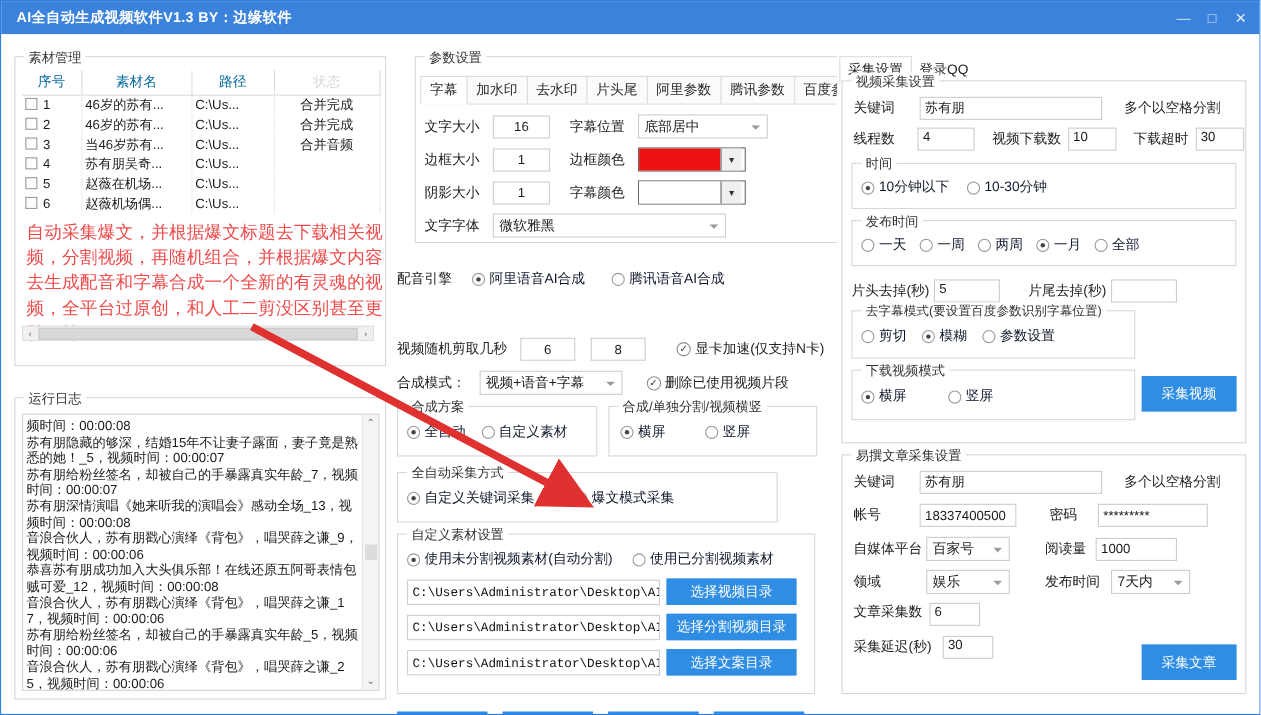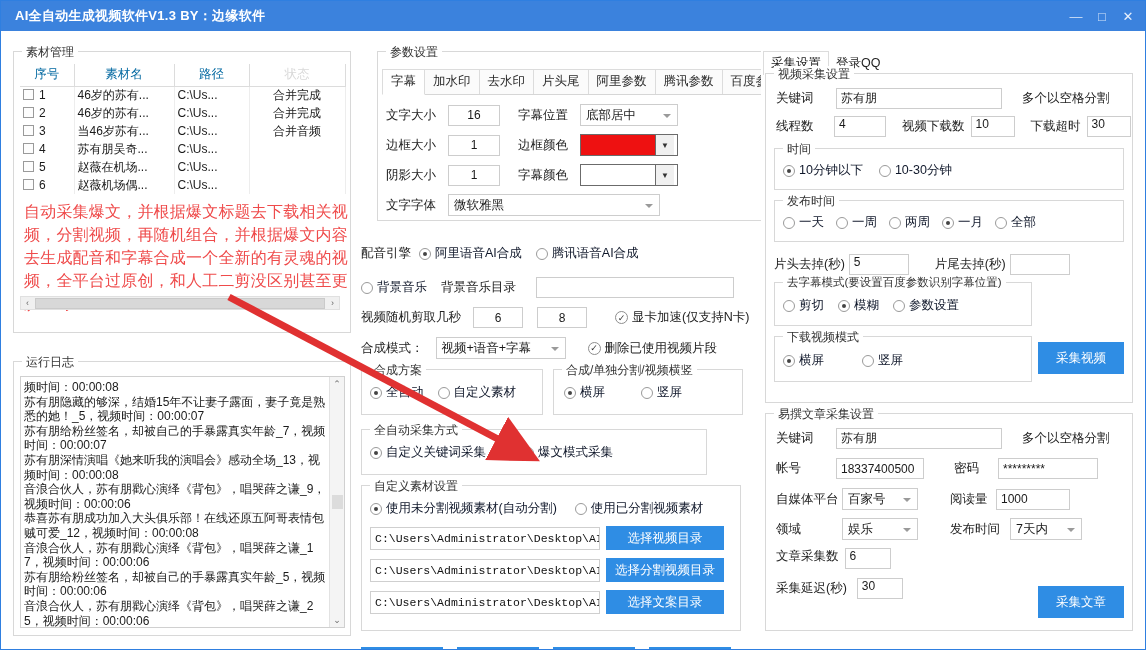--- a/index.html
+++ b/index.html
@@ -303,21 +303,21 @@
           <div class="tab">片头尾</div>
           <div class="tab">阿里参数</div>
           <div class="tab">腾讯参数</div>
           <div class="tab">百度参数</div>
         </div>
 
       <div style="position:absolute; left:8px; top:52px; display:flex; align-items:center; gap:6px;">
         <div class="lbl" style="width:56px">文字大小</div>
         <div class="inp num" style="width:52px; display:flex; align-items:center; justify-content:center;">16</div>
         <div class="lbl" style="width:56px; margin-left:12px">字幕位置</div>
-        <div class="sel" style="width:98px">底部居中</div>
+        <div class="sel" style="width:118px">底部居中</div>
       </div>
 
       <div style="position:absolute; left:8px; top:82px; display:flex; align-items:center; gap:6px;">
         <div class="lbl" style="width:56px">边框大小</div>
         <div class="inp num" style="width:52px; display:flex; align-items:center; justify-content:center;">1</div>
         <div class="lbl" style="width:56px; margin-left:12px">边框颜色</div>
         <div class="colorbox" style="width:98px">
           <div class="swatch" id="borderSwatch" style="background: rgb(238, 17, 17);"></div>
           <div class="drop">▼</div>
         </div>
@@ -332,40 +332,32 @@
           <div class="drop">▼</div>
         </div>
       </div>
 
       <div style="position:absolute; left:8px; top:142px; display:flex; align-items:center; gap:6px;">
         <div class="lbl" style="width:56px">文字字体</div>
         <div class="sel" style="width:212px">微软雅黑</div>
       </div>
     </div>
 
-    <div style="position:absolute; left:0px; top:194px; display:flex; align-items:center; ">
+    <div style="position:absolute; left:0px; top:194px; display:flex; align-items:center; gap:10px;">
       <div class="lbl" style="width:58px">配音引擎</div>
       <div class="radio on">
           <span class="dot"></span>
           <span>阿里语音AI合成</span>
         </div>
       <div class="radio" style="margin-left:14px">
           <span class="dot"></span>
           <span>腾讯语音AI合成</span>
         </div>
     </div>
 
-    <div style="position:absolute; left:0px; top:226px; display:flex; align-items:center; gap:8px;">
-      <div class="radio">
-          <span class="dot"></span>
-          <span>背景音乐</span>
-        </div>
-      <div class="lbl" style="margin-left:6px">背景音乐目录</div>
-      <div class="inp" style="width:198px; margin-left:12px"></div>
-    </div>
 
     <div style="position:absolute; left:0px; top:256px; display:flex; align-items:center; gap:8px;">
       <div class="lbl">视频随机剪取几秒</div>
       <div class="inp num" style="width:50px; display:flex; align-items:center; justify-content:center; margin-left:4px;">6</div>
       <div class="inp num" style="width:50px; display:flex; align-items:center; justify-content:center; margin-left:6px;">8</div>
       <div class="check" style="margin-left:20px">
           <span class="mark">✓</span>
           <span>显卡加速(仅支持N卡)</span>
         </div>
     </div>

